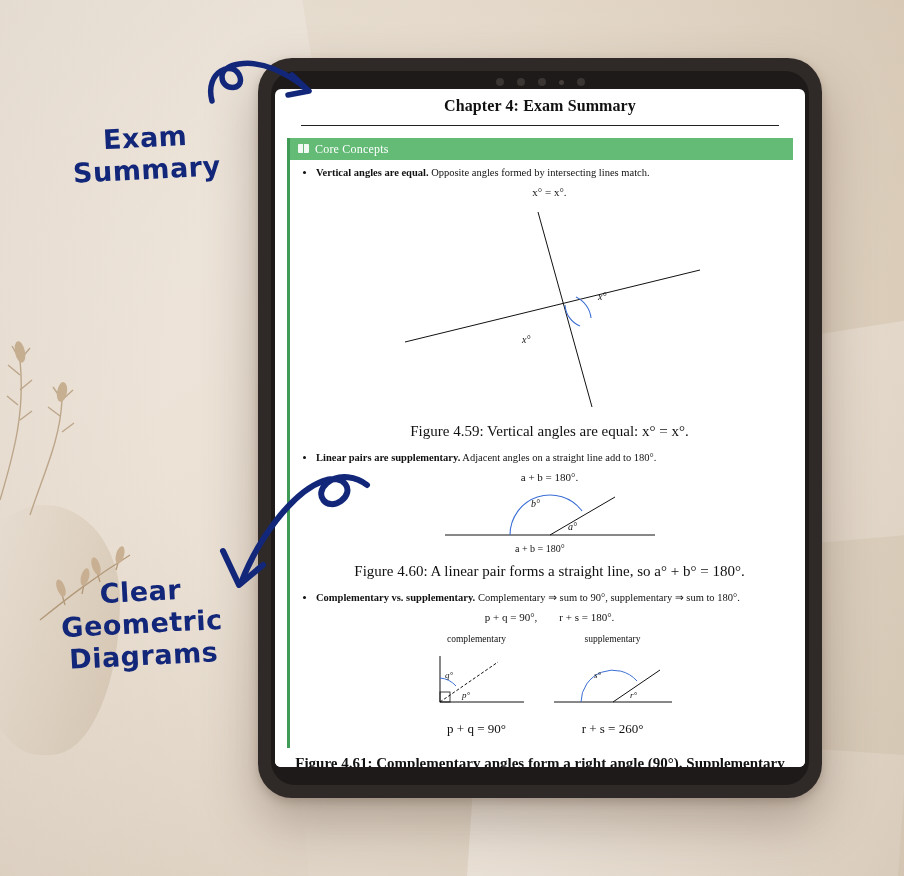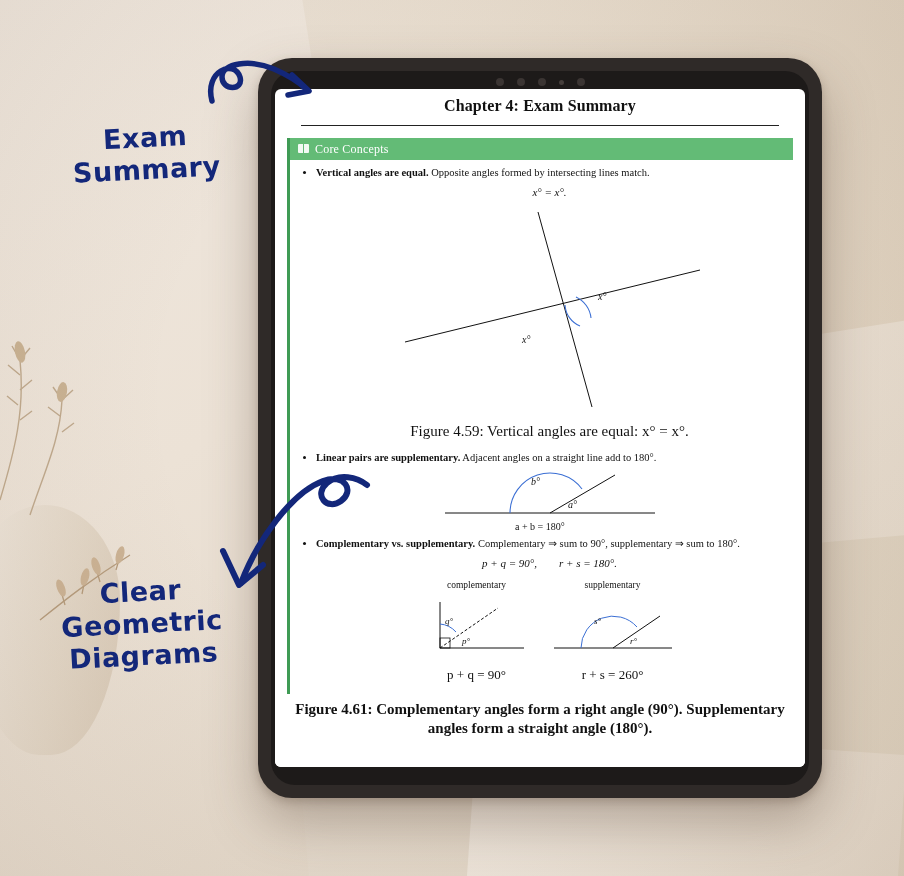--- a/index.html
+++ b/index.html
@@ -163,21 +163,21 @@
   ul.bullets {
     margin: 0;
     padding-left: 16px;
   }
   ul.bullets > li {
     margin: 0 0 2px 0;
     font-size: 10.5px;
     line-height: 1.35;
   }
   li .lead { font-weight: bold; }
-  .math { font-family: "Liberation Serif", serif; font-style: italic; }
+  .math { font-family: "Liberation Serif", serif; }
 
   .eq-center {
     text-align: center;
     margin: 5px 0 2px 0;
     font-size: 11px;
   }
   .figcaption {
     text-align: center;
     font-size: 15px;
     margin: 4px 0 10px 0;
@@ -306,31 +306,35 @@
                   <text x="152" y="141" font-family="Liberation Serif, serif" font-size="10" font-style="italic" fill="#111">x°</text>
                 </svg>
               </div>
               <div class="figcaption">Figure 4.59: Vertical angles are equal: x° = x°.</div>
             </li>
 
             <li>
               <span class="lead">Linear pairs are supplementary.</span>
               <span>Adjacent angles on a straight line add to 180°.</span>
 
+              <div class="eq-center">
+                <span class="math">a + b = 180°.</span>
+              </div>
 
               <div class="figwrap">
                 <svg width="250" height="70" viewBox="0 0 250 70">
                   <line x1="20" y1="48" x2="230" y2="48" stroke="#111" stroke-width="1"></line>
                   <line x1="125" y1="48" x2="190" y2="10" stroke="#111" stroke-width="1"></line>
                   <path d="M85 48 A 40 40 0 0 1 157 24" fill="none" stroke="#3b6fd4" stroke-width="1.1"></path>
                   <text x="106" y="20" font-family="Liberation Serif, serif" font-size="10" font-style="italic" fill="#111">b°</text>
                   <text x="143" y="43" font-family="Liberation Serif, serif" font-size="10" font-style="italic" fill="#111">a°</text>
                   <text x="90" y="65" font-family="Liberation Serif, serif" font-size="10" fill="#111">a + b = 180°</text>
                 </svg>
               </div>
+              <div class="figcaption">Figure 4.60: A linear pair forms a straight line, so a° + b° = 180°.</div>
             </li>
 
             <li>
               <span class="lead">Complementary vs. supplementary.</span>
               <span>Complementary ⇒ sum to 90°, supplementary ⇒ sum to 180°.</span>
 
               <div class="eq-center">
                 <span class="math">p + q = 90°,  r + s = 180°.</span>
               </div>
 

